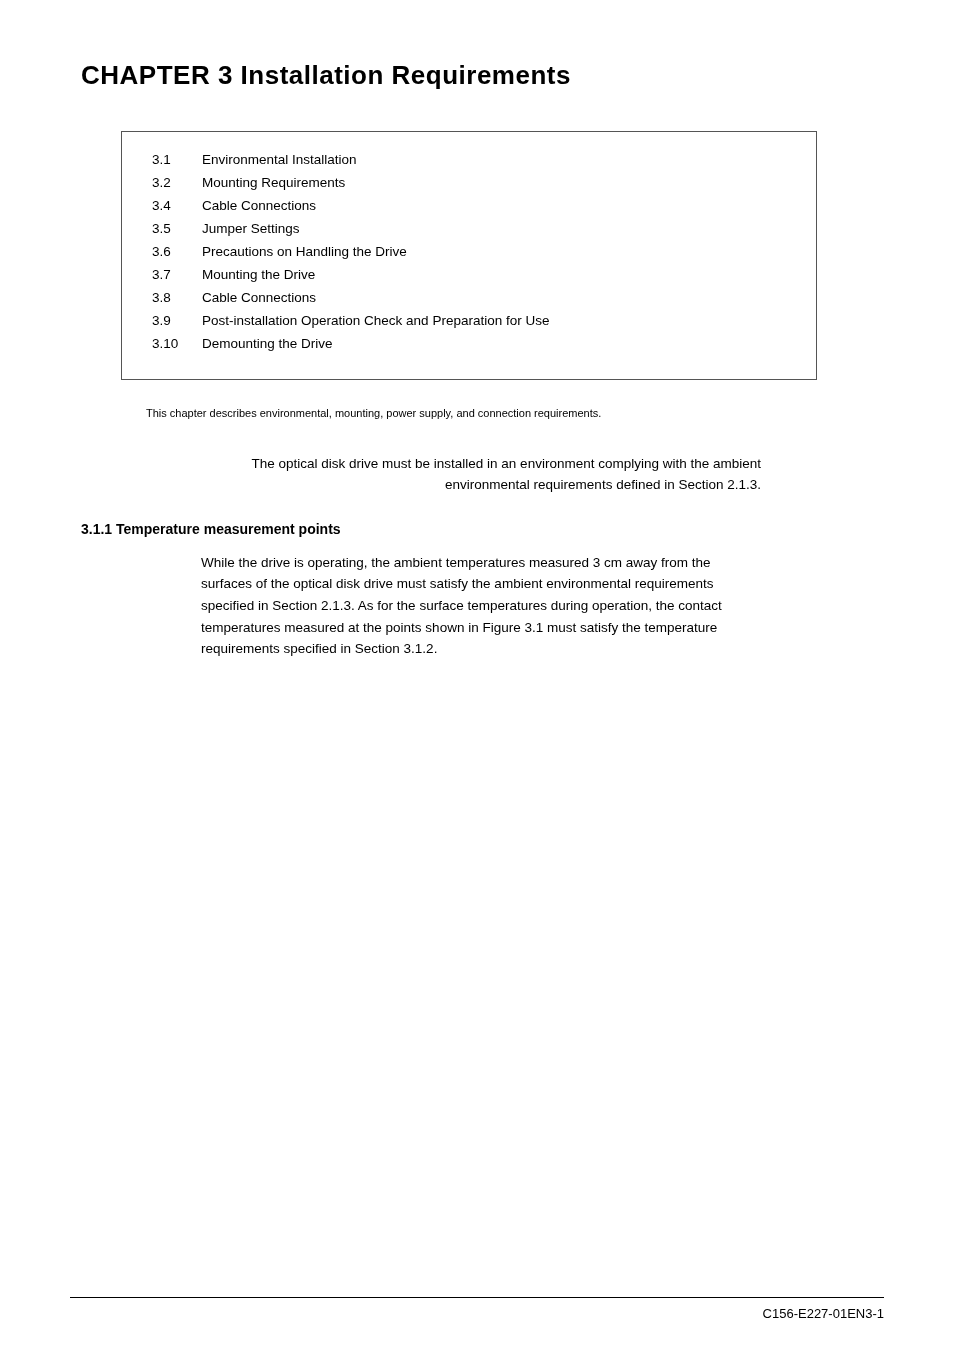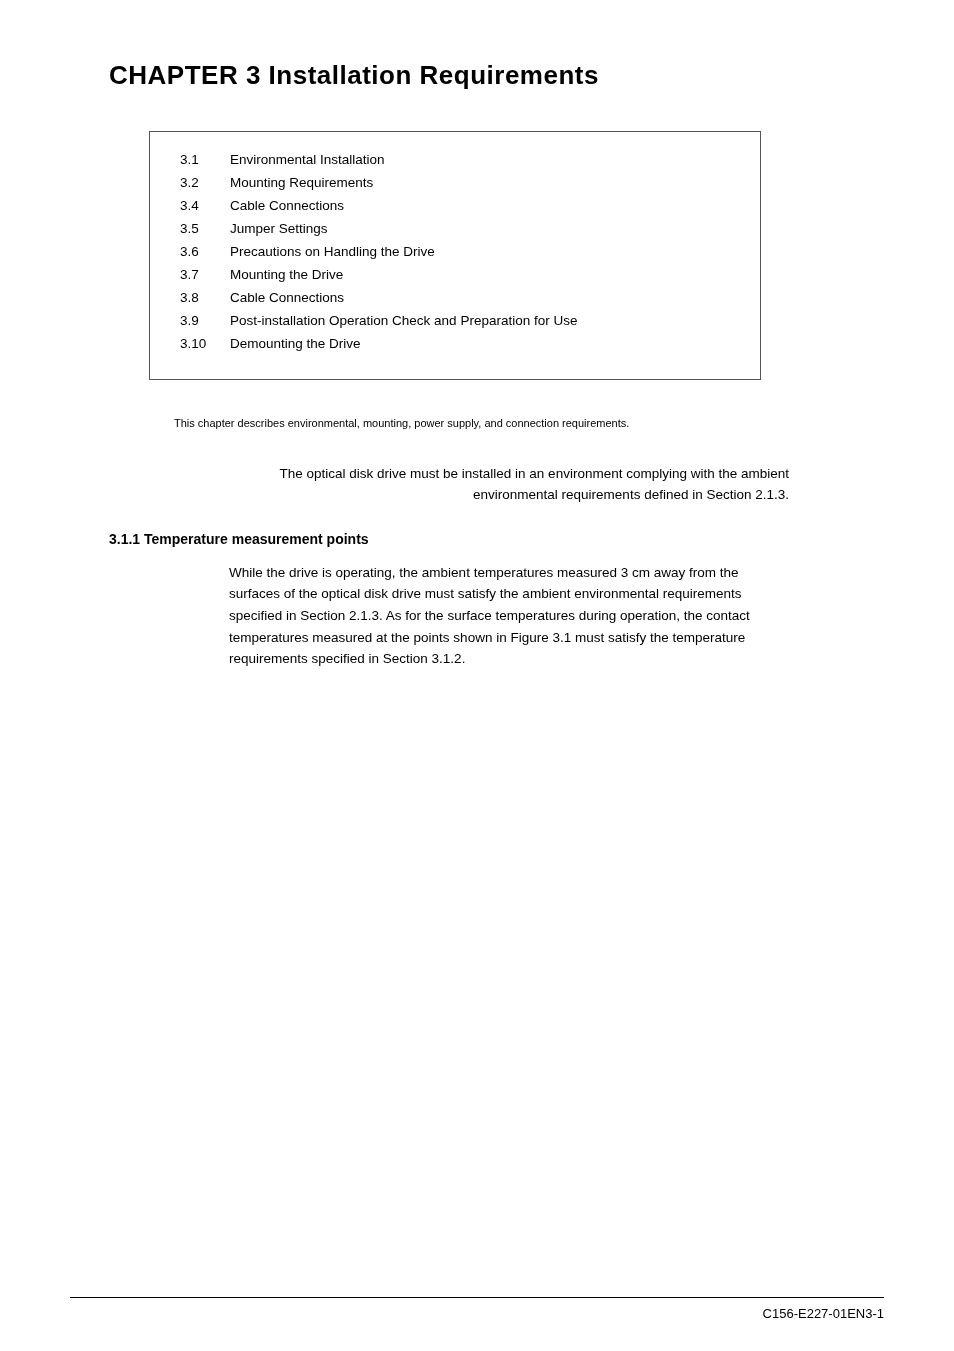--- a/index.html
+++ b/index.html
@@ -14,36 +14,36 @@
       background: #ffffff;
       font-family: Arial, Helvetica, sans-serif;
       font-size: 14px;
       color: #000000;
       position: relative;
     }
 
     .page-container {
       width: 954px;
       min-height: 1351px;
-      padding: 60px 70px 60px 109px;
+      padding: 60px 70px 60px 81px;
       position: relative;
     }
 
     .chapter-title {
       font-size: 26px;
       font-weight: bold;
       margin-bottom: 40px;
       letter-spacing: 0.5px;
     }
 
     .toc-box {
       border: 1px solid #555;
       padding: 20px 30px;
-      margin-bottom: 35px;
-      width: 612px;
+      margin-bottom: 25px;
+      width: 696px;
       margin-left: 40px;
     }
 
     .toc-item {
       display: flex;
       margin-bottom: 8px;
       font-size: 13.5px;
     }
 
     .toc-num {

